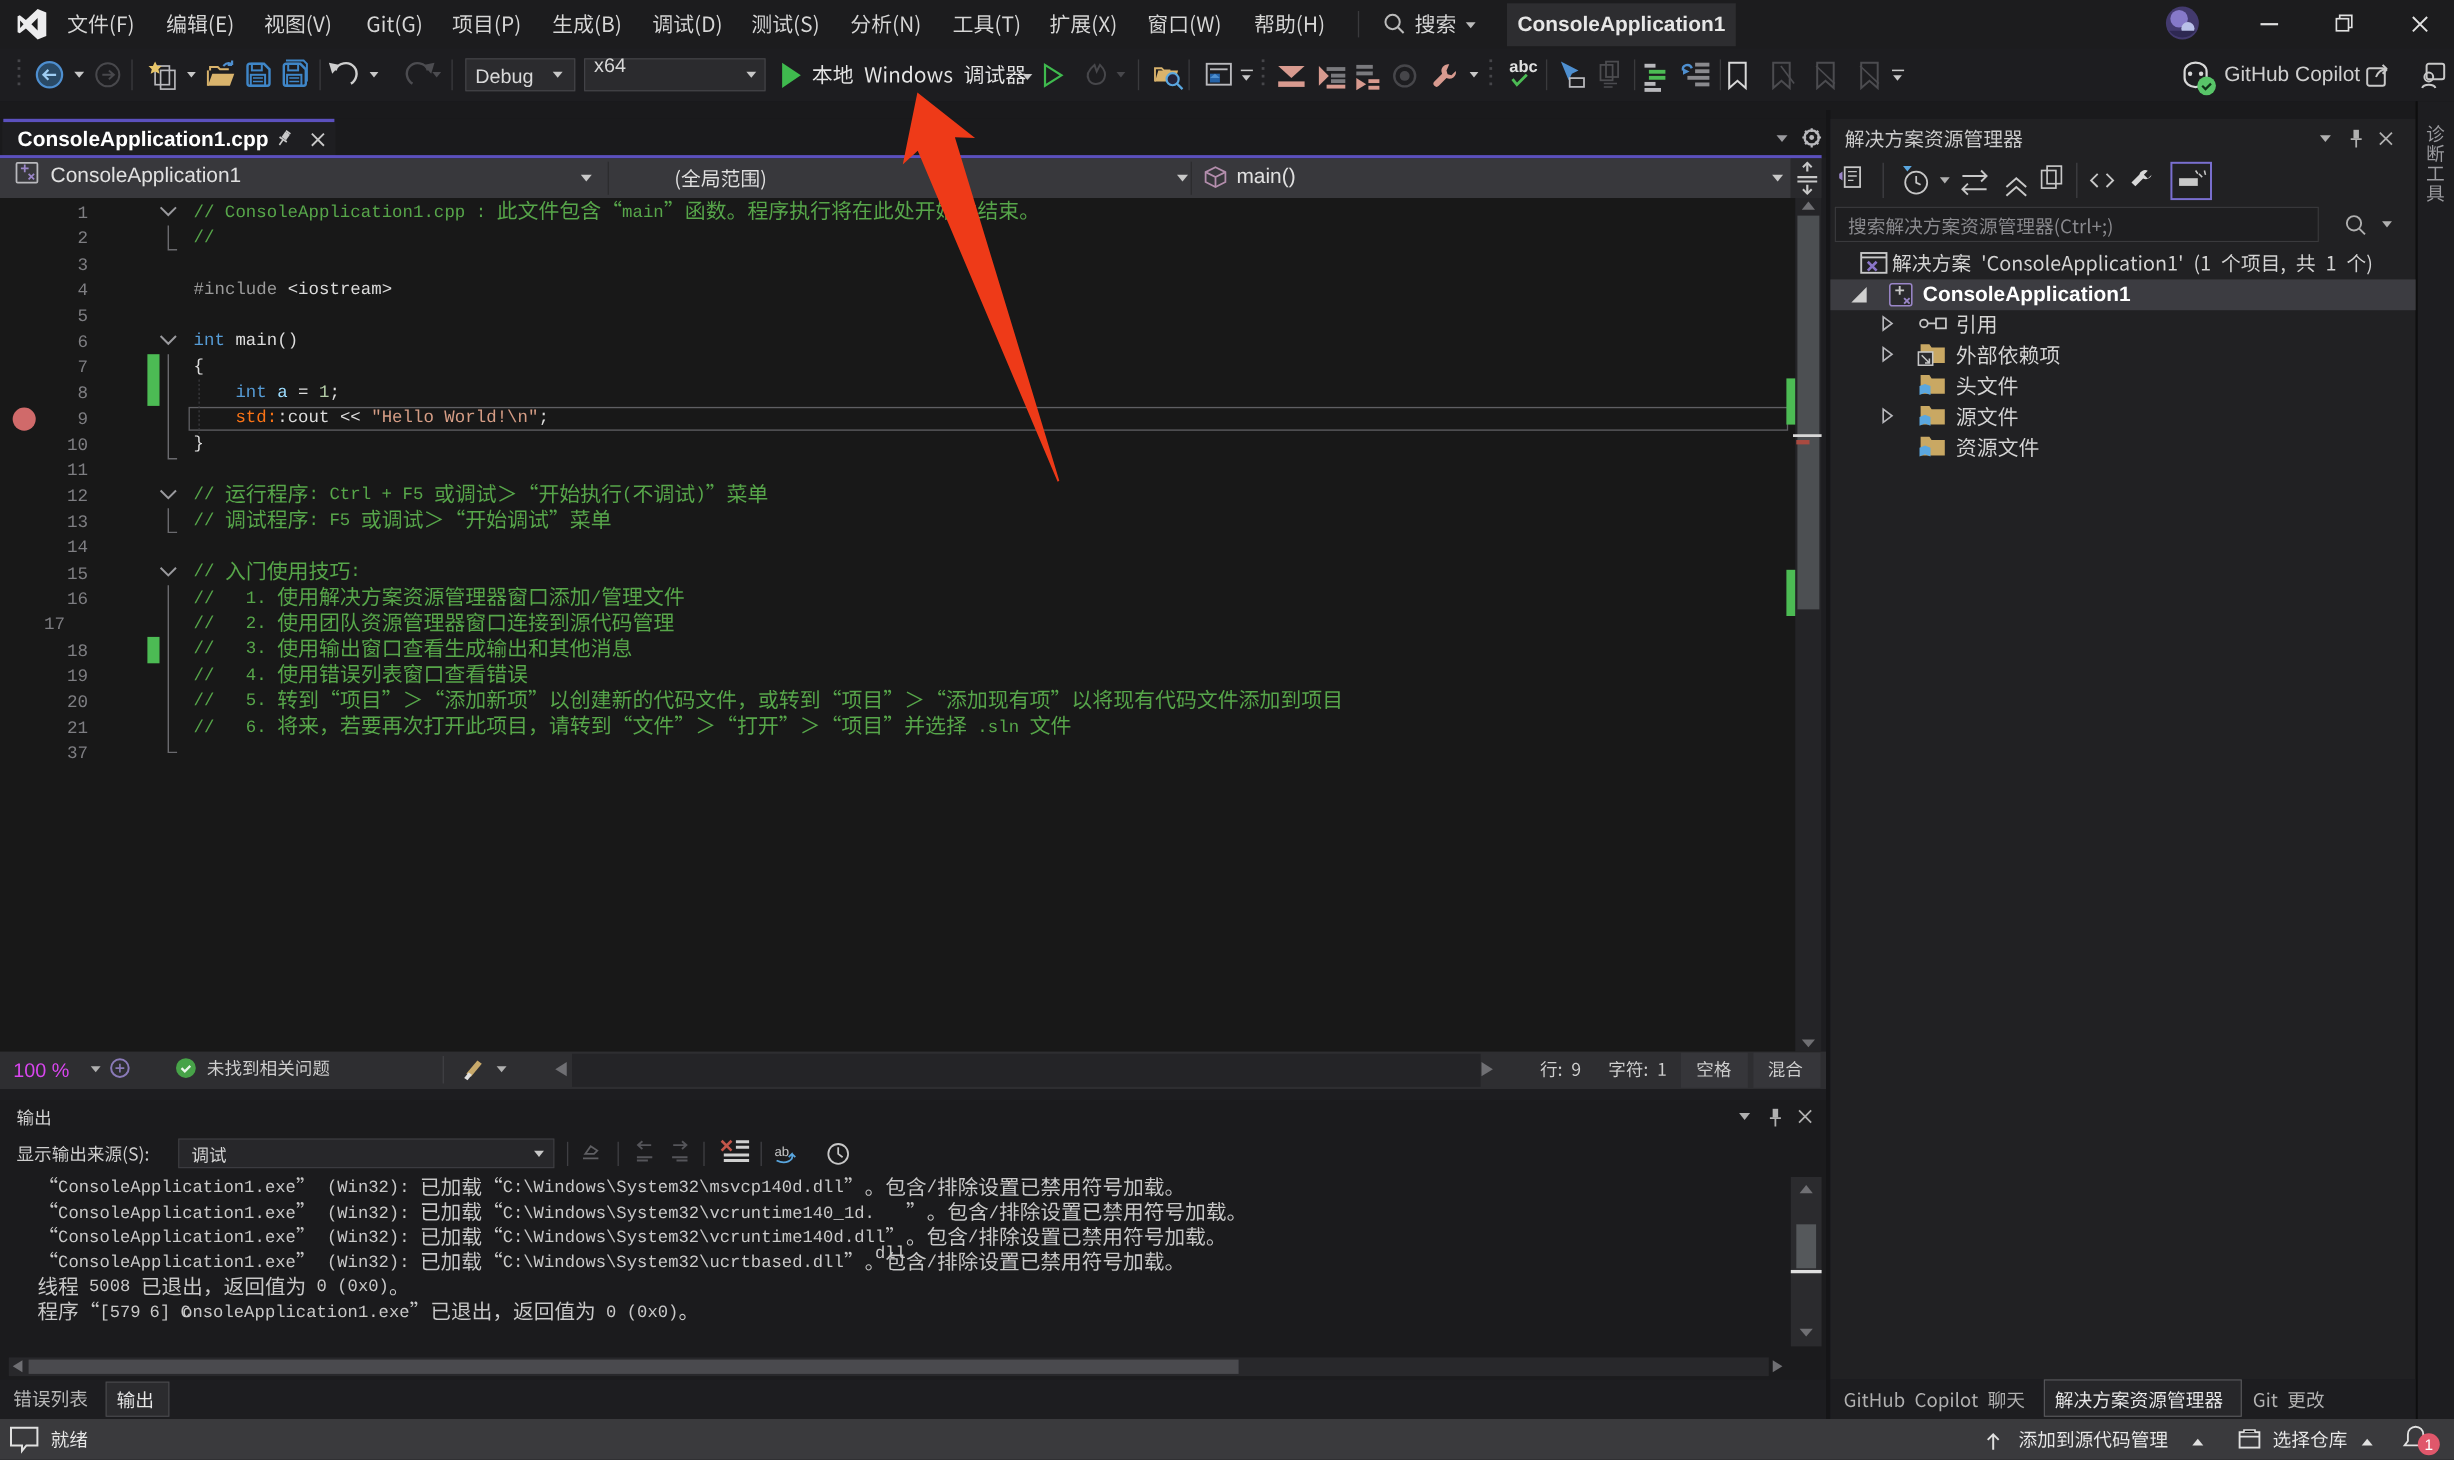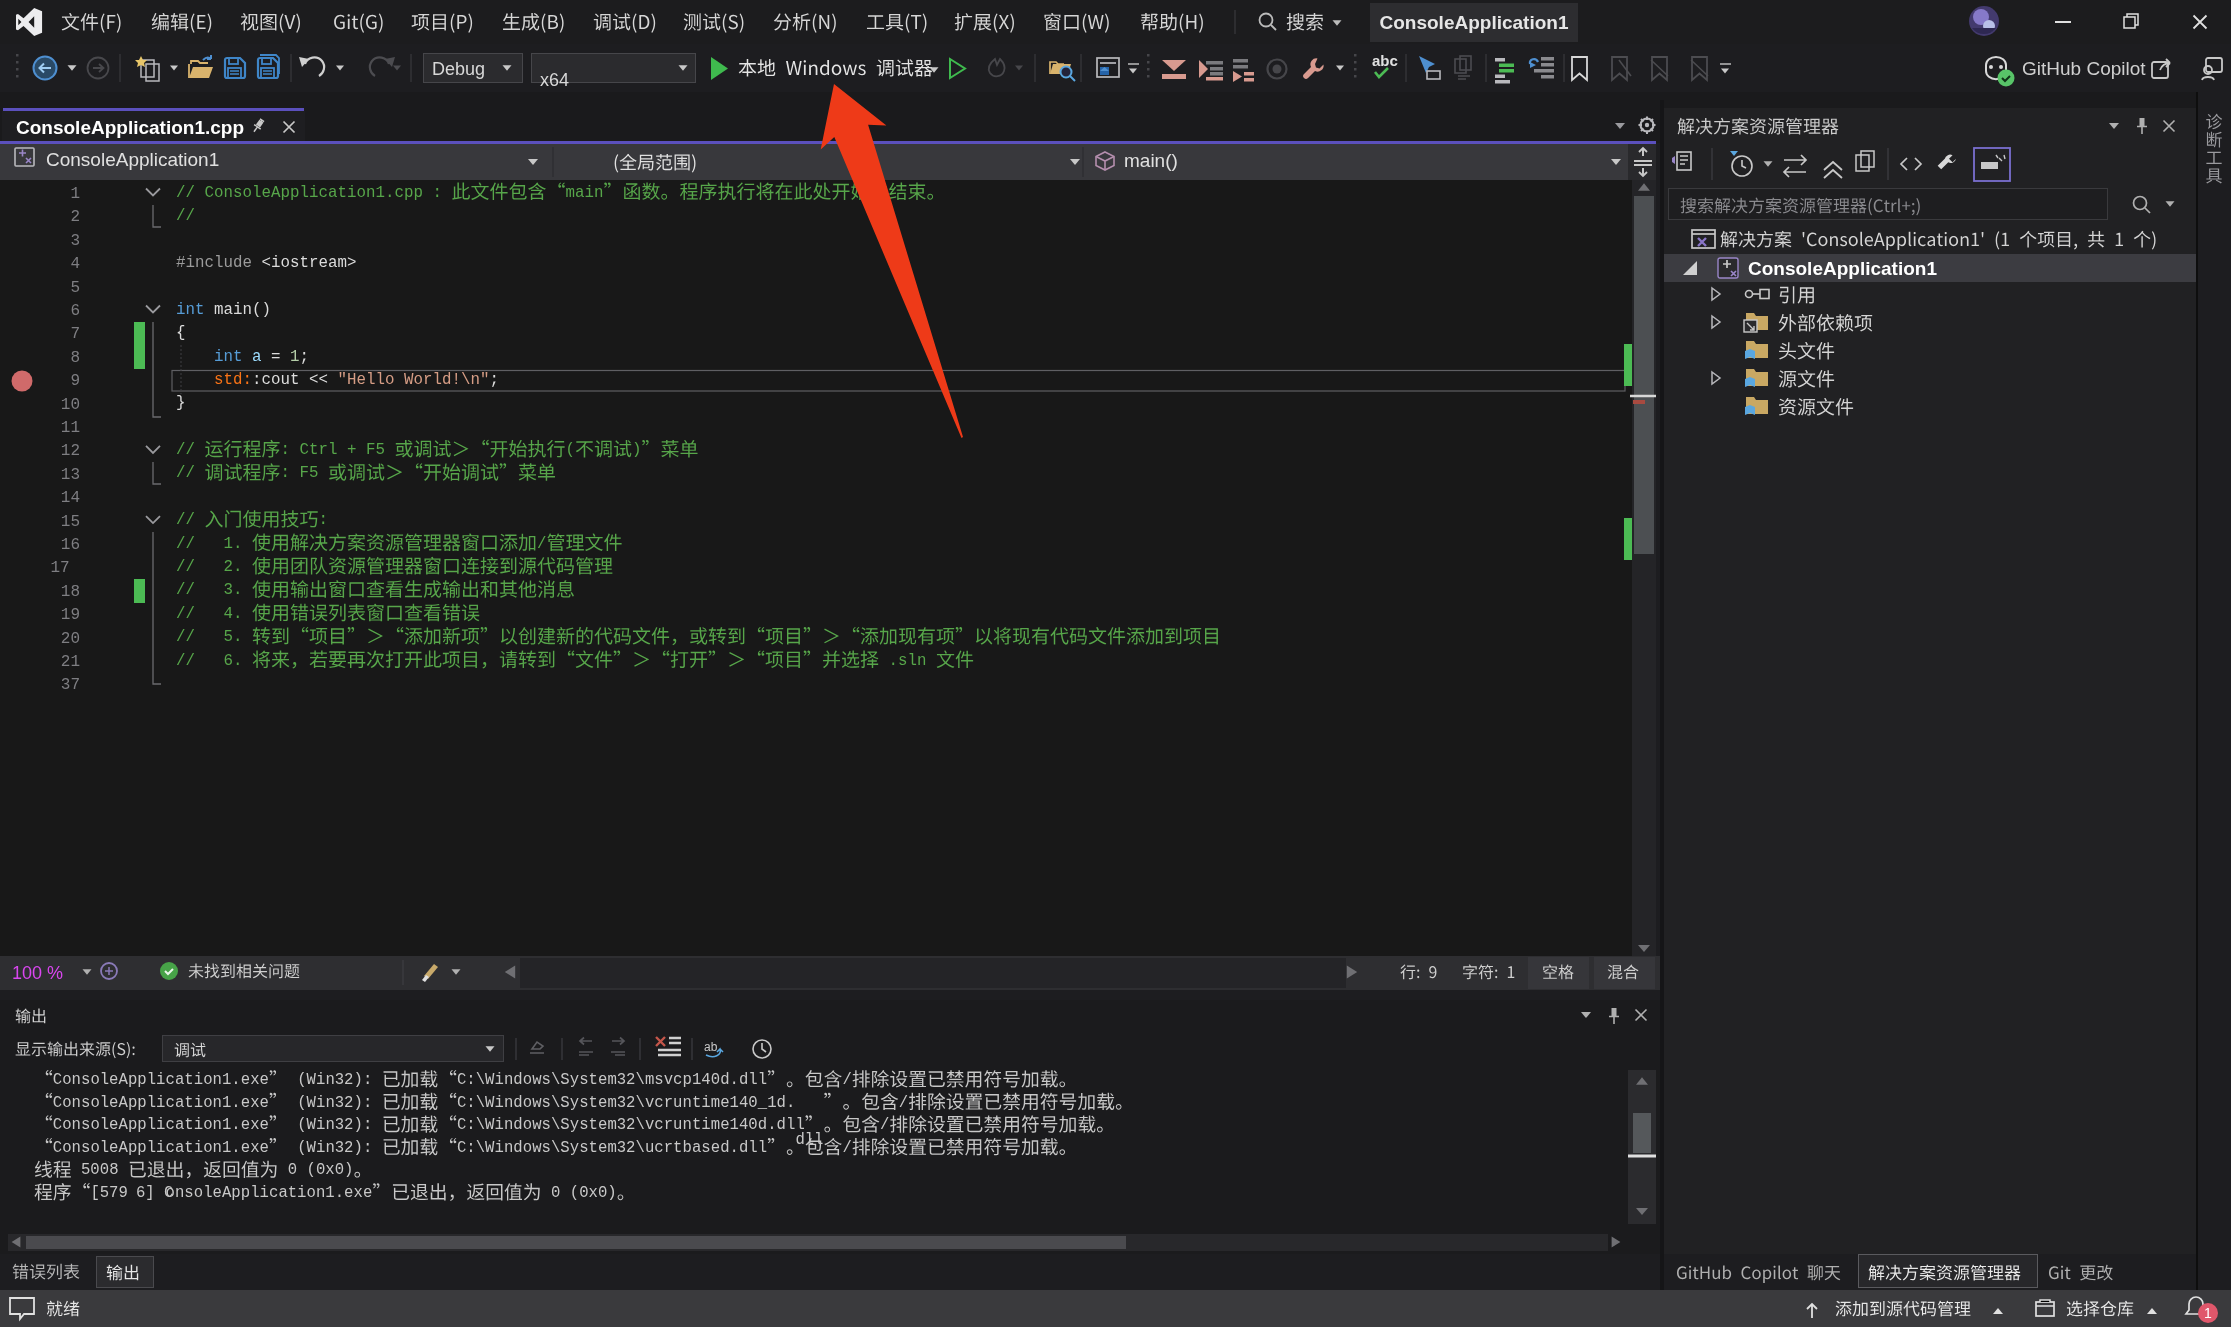--- a/index.html
+++ b/index.html
@@ -20,21 +20,21 @@
 <div style="position:absolute;left:2196px;top:92px;width:2px;height:1198px;background:#0e0e0e;"></div>
 <div style="position:absolute;left:2198px;top:92px;width:33px;height:1198px;background:#1d1d20;"></div>
 <div style="position:absolute;left:0px;top:1290px;width:2231px;height:37px;background:#3a3a3d;"></div>
 <div style="position:absolute;left:0px;top:1254px;width:1660px;height:36px;background:#1d1d20;"></div>
 <div style="position:absolute;left:1664px;top:1254px;width:532px;height:36px;background:#1d1d20;"></div>
 <div style="position:absolute;left:1370px;top:3px;width:208px;height:39px;background:#2d2d30;"></div>
 <div style="position:absolute;left:1370px;top:12px;width:208px;text-align:center;font:700 19px/1.15 'Liberation Sans',sans-serif;color:#e6e6e6">ConsoleApplication1</div>
 <div style="position:absolute;left:423px;top:53px;width:100px;height:30px;background:#2b2b2e;border:1px solid #46464a;"></div>
 <div style="position:absolute;left:432px;top:59px;font:400 18px/1.15 'Liberation Sans',sans-serif;color:#d8d8d8;white-space:pre">Debug</div>
 <div style="position:absolute;left:531px;top:53px;width:165px;height:30px;background:#2b2b2e;border:1px solid #46464a;"></div>
-<div style="position:absolute;left:540px;top:70px;font:400 18px/1.15 'Liberation Sans',sans-serif;color:#d8d8d8;white-space:pre">x64</div>
+<div style="position:absolute;left:540px;top:49px;font:400 18px/1.15 'Liberation Sans',sans-serif;color:#d8d8d8;white-space:pre">x64</div>
 <div style="position:absolute;left:1372px;top:53px;font:700 15px/1 'Liberation Sans',sans-serif;color:#e0e0e0">abc</div>
 <div style="position:absolute;left:2022px;top:58px;font:400 19px/1.15 'Liberation Sans',sans-serif;color:#cfcfcf;white-space:pre">GitHub Copilot</div>
 <div style="position:absolute;left:16px;top:117px;font:700 19px/1.15 'Liberation Sans',sans-serif;color:#ffffff;white-space:pre">ConsoleApplication1.cpp</div>
 <div style="position:absolute;left:46px;top:149px;font:400 19px/1.15 'Liberation Sans',sans-serif;color:#e0e0e0;white-space:pre">ConsoleApplication1</div>
 <div style="position:absolute;left:1124px;top:150px;font:400 19px/1.15 'Liberation Sans',sans-serif;color:#e0e0e0;white-space:pre">main()</div>
 <div style="position:absolute;left:40px;top:186px;width:40px;text-align:right;font:16px/1 'Liberation Mono',monospace;color:#7e7e82">1</div>
 <div style="position:absolute;left:40px;top:209.4px;width:40px;text-align:right;font:16px/1 'Liberation Mono',monospace;color:#7e7e82">2</div>
 <div style="position:absolute;left:40px;top:232.8px;width:40px;text-align:right;font:16px/1 'Liberation Mono',monospace;color:#7e7e82">3</div>
 <div style="position:absolute;left:40px;top:256.2px;width:40px;text-align:right;font:16px/1 'Liberation Mono',monospace;color:#7e7e82">4</div>
 <div style="position:absolute;left:40px;top:279.6px;width:40px;text-align:right;font:16px/1 'Liberation Mono',monospace;color:#7e7e82">5</div>
@@ -42,21 +42,21 @@
 <div style="position:absolute;left:40px;top:326.4px;width:40px;text-align:right;font:16px/1 'Liberation Mono',monospace;color:#7e7e82">7</div>
 <div style="position:absolute;left:40px;top:349.8px;width:40px;text-align:right;font:16px/1 'Liberation Mono',monospace;color:#7e7e82">8</div>
 <div style="position:absolute;left:40px;top:373.2px;width:40px;text-align:right;font:16px/1 'Liberation Mono',monospace;color:#7e7e82">9</div>
 <div style="position:absolute;left:40px;top:396.6px;width:40px;text-align:right;font:16px/1 'Liberation Mono',monospace;color:#7e7e82">10</div>
 <div style="position:absolute;left:40px;top:420px;width:40px;text-align:right;font:16px/1 'Liberation Mono',monospace;color:#7e7e82">11</div>
 <div style="position:absolute;left:40px;top:443.4px;width:40px;text-align:right;font:16px/1 'Liberation Mono',monospace;color:#7e7e82">12</div>
 <div style="position:absolute;left:40px;top:466.8px;width:40px;text-align:right;font:16px/1 'Liberation Mono',monospace;color:#7e7e82">13</div>
 <div style="position:absolute;left:40px;top:490.2px;width:40px;text-align:right;font:16px/1 'Liberation Mono',monospace;color:#7e7e82">14</div>
 <div style="position:absolute;left:40px;top:513.6px;width:40px;text-align:right;font:16px/1 'Liberation Mono',monospace;color:#7e7e82">15</div>
 <div style="position:absolute;left:40px;top:537px;width:40px;text-align:right;font:16px/1 'Liberation Mono',monospace;color:#7e7e82">16</div>
-<div style="position:absolute;left:40px;top:560.4px;width:40px;text-align:center;font:16px/1 'Liberation Mono',monospace;color:#7e7e82">17</div>
+<div style="position:absolute;left:40px;top:560.4px;width:40px;text-align:left;font:16px/1 'Liberation Mono',monospace;color:#7e7e82">17</div>
 <div style="position:absolute;left:40px;top:583.8px;width:40px;text-align:right;font:16px/1 'Liberation Mono',monospace;color:#7e7e82">18</div>
 <div style="position:absolute;left:40px;top:607.2px;width:40px;text-align:right;font:16px/1 'Liberation Mono',monospace;color:#7e7e82">19</div>
 <div style="position:absolute;left:40px;top:630.6px;width:40px;text-align:right;font:16px/1 'Liberation Mono',monospace;color:#7e7e82">20</div>
 <div style="position:absolute;left:40px;top:654px;width:40px;text-align:right;font:16px/1 'Liberation Mono',monospace;color:#7e7e82">21</div>
 <div style="position:absolute;left:40px;top:677.4px;width:40px;text-align:right;font:16px/1 'Liberation Mono',monospace;color:#7e7e82">37</div>
 <div style="position:absolute;left:176px;top:185.5px;font:15.79px/1 'Liberation Mono',monospace;color:#57a64a;white-space:pre">// C</div>
 <div style="position:absolute;left:214px;top:185.5px;font:15.79px/1 'Liberation Mono',monospace;color:#57a64a;white-space:pre">onso</div>
 <div style="position:absolute;left:252px;top:185.5px;font:15.79px/1 'Liberation Mono',monospace;color:#57a64a;white-space:pre">leAp</div>
 <div style="position:absolute;left:290px;top:185.5px;font:15.79px/1 'Liberation Mono',monospace;color:#57a64a;white-space:pre">plic</div>
 <div style="position:absolute;left:328px;top:185.5px;font:15.79px/1 'Liberation Mono',monospace;color:#57a64a;white-space:pre">atio</div>

